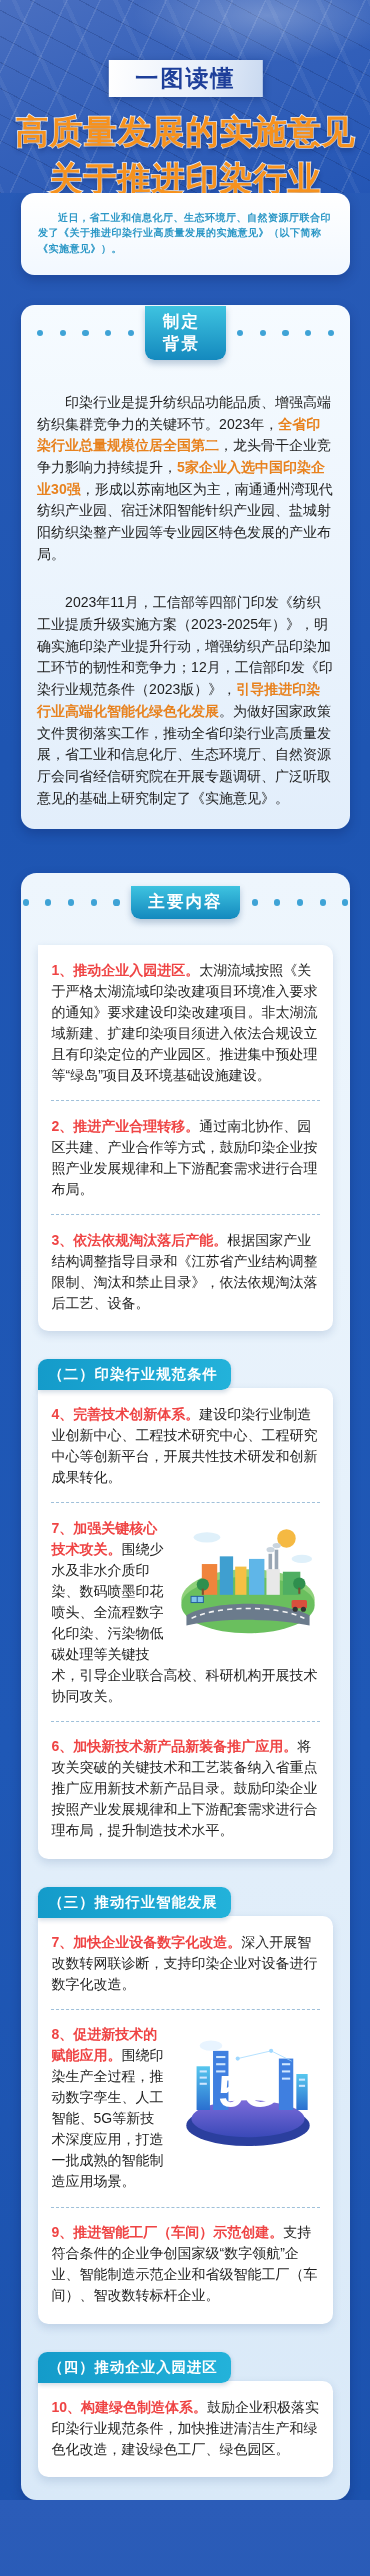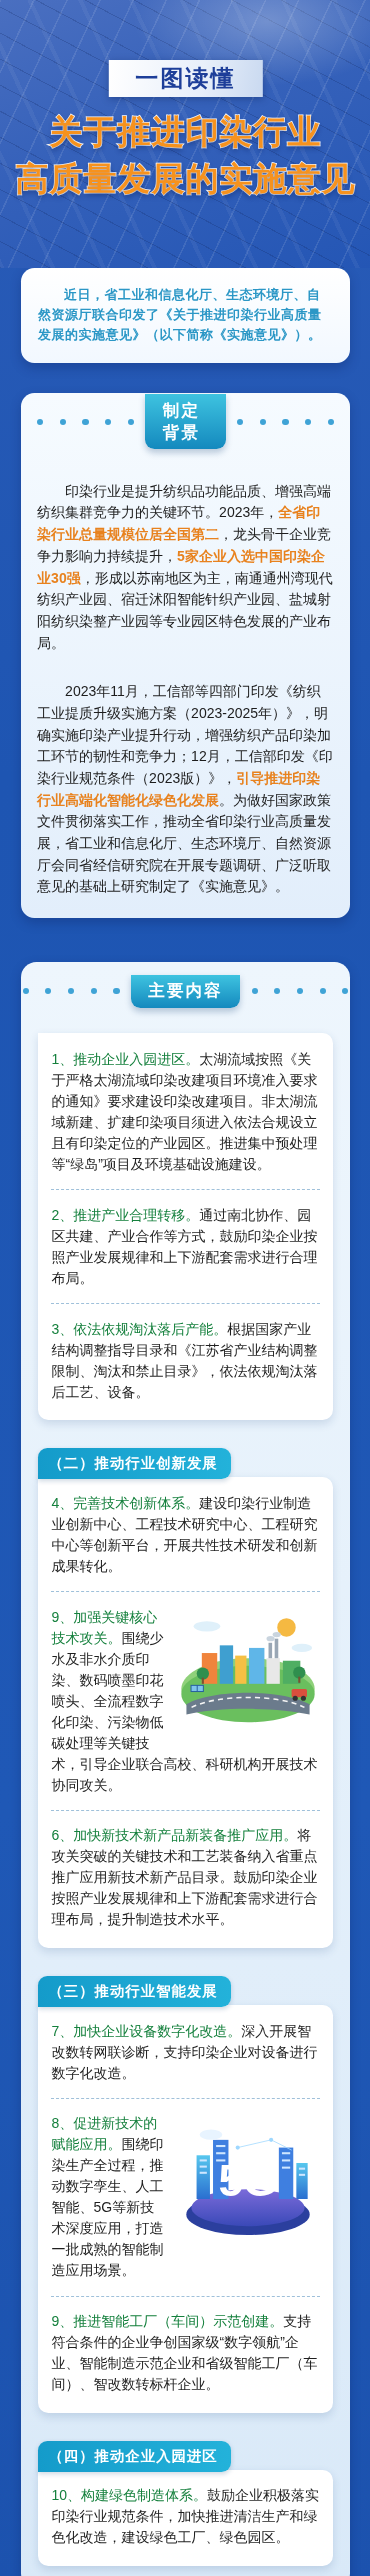--- a/index.html
+++ b/index.html
@@ -4,21 +4,21 @@
 <style>
   * { margin:0; padding:0; box-sizing:border-box; }
   html,body { width:371px; }
   body {
     font-family:"Liberation Sans","DejaVu Sans",sans-serif;
     background:linear-gradient(180deg,#2b5cb8 0%,#1e55b2 30%,#1f58b6 70%,#1c52ae 100%);
     position:relative; overflow:hidden;
   }
   
   .hero{
-    height:268px; position:relative; overflow:hidden;
+    height:193px; position:relative; overflow:hidden;
     background:
       radial-gradient(ellipse 60% 40% at 72% 8%, rgba(255,255,255,.28), transparent 60%),
       repeating-linear-gradient(115deg, rgba(255,255,255,.10) 0 1.5px, transparent 1.5px 30px),
       repeating-linear-gradient(28deg, rgba(15,35,90,.22) 0 1px, transparent 1px 23px),
       repeating-linear-gradient(65deg, rgba(255,255,255,.05) 0 4.1px, transparent 4.1px 46px),
       linear-gradient(160deg,#4a6fc0 0%,#3561ba 45%,#2456b5 100%);
   }
   .hero-badge{
     position:absolute; top:60px; left:50%; transform:translateX(-50%);
     background:linear-gradient(100deg,#ffffff 0%,#e8effa 60%,#c9d9f0 100%);
@@ -33,21 +33,21 @@
     text-shadow:0 3.1px 5.2px rgba(10,30,90,.45);
   }
   
   .card-outer{ margin:0 20.6px; border-radius:13.4px; }
   .intro-card{
     background:linear-gradient(180deg,#ffffff,#f2f8ff);
     border-radius:13.4px; padding:16.5px 17.5px 18.5px;
     box-shadow:0 4.1px 10.3px rgba(10,30,90,.28);
   }
   .intro-text{
-    color:#2b97c6; font-size:13px; line-height:1.55; font-weight:700;
+    color:#2b97c6; font-size:10px; line-height:1.55; font-weight:700;
     text-indent:2em; letter-spacing:0.5px;
   }
   
   .pillrow{ display:flex; align-items:center; justify-content:center; gap:11.3px; }
   .dots{ display:flex; gap:16.5px; }
   .dot{ width:6.2px; height:6.2px; border-radius:50%; background:#3fa3d6; }
   .pill{
     background:linear-gradient(180deg,#3ec3e0 0%,#1489be 100%);
     color:#fff; font-size:16.5px; font-weight:800; letter-spacing:2.1px;
     padding:5.2px 17.5px; border-radius:0 0 9.3px 9.3px;
@@ -86,32 +86,32 @@
     box-shadow:0 2.1px 5.2px rgba(10,60,110,.2);
     position:relative; z-index:2;
   }
   .sec-card{
     background:#ffffff; border-radius:0 10.3px 10.3px 10.3px;
     padding:15.5px 13.4px 17.5px; margin-top:-2.1px;
     box-shadow:0 3.1px 8.2px rgba(30,70,130,.15);
     position:relative; z-index:1;
   }
   .item{ font-size:14px; line-height:1.5; color:#1f1f1f; font-weight:500; overflow:hidden; }
-  .item .lead{ color:#15803d; font-weight:400; }
+  .item .lead{ color:#ef4444; font-weight:700; }
   .divider{ border-top:1.5px dashed #9fc0da; margin:14.4px 0; }
   .illus{ float:right; margin:5.2px 0 3.1px 8.2px; }
 </style>
 </head>
 <body>
 
 <div class="hero">
   <div class="hero-badge">一图读懂</div>
   <div class="hero-title">
+    <div>高质量发展的实施意见</div>
     <div>关于推进印染行业</div>
-    <div>高质量发展的实施意见</div>
   </div>
 </div>
 
 <div class="card-outer intro-card">
   <div class="intro-text">近日，省工业和信息化厅、生态环境厅、自然资源厅联合印发了《关于推进印染行业高质量发展的实施意见》（以下简称《实施意见》）。</div>
 </div>
 
 <div class="card-outer bg-card">
   <div class="pillrow">
     <span class="dots">
@@ -157,21 +157,21 @@
     <div class="sec-card">
       <p class="item"><span class="lead">1、推动企业入园进区。</span><span>太湖流域按照《关于严格太湖流域印染改建项目环境准入要求的通知》要求建设印染改建项目。非太湖流域新建、扩建印染项目须进入依法合规设立且有印染定位的产业园区。推进集中预处理等“绿岛”项目及环境基础设施建设。</span></p>
       <div class="divider"></div>
       <p class="item"><span class="lead">2、推进产业合理转移。</span><span>通过南北协作、园区共建、产业合作等方式，鼓励印染企业按照产业发展规律和上下游配套需求进行合理布局。</span></p>
       <div class="divider"></div>
       <p class="item"><span class="lead">3、依法依规淘汰落后产能。</span><span>根据国家产业结构调整指导目录和《江苏省产业结构调整限制、淘汰和禁止目录》，依法依规淘汰落后工艺、设备。</span></p>
     </div>
   </div>
 
   <div class="section">
-    <div class="tab">（二）推动行业创新发展</div>
+    <div class="tab">（二）印染行业规范条件</div>
     <div class="sec-card">
       <p class="item"><span class="lead">4、完善技术创新体系。</span><span>建设印染行业制造业创新中心、工程技术研究中心、工程研究中心等创新平台，开展共性技术研发和创新成果转化。</span></p>
       <div class="divider"></div>
       <p class="item">
         <span class="illus">
           <svg width="144" height="118" viewBox="0 0 280 230">
             <circle cx="215" cy="30" r="18" fill="#f5b942"></circle>
             <ellipse cx="60" cy="28" rx="26" ry="10" fill="#dff0fa"></ellipse>
             <ellipse cx="245" cy="70" rx="20" ry="8" fill="#dff0fa"></ellipse>
             <ellipse cx="140" cy="150" rx="130" ry="60" fill="#8fd17a"></ellipse>
@@ -193,21 +193,21 @@
             <circle cx="240" cy="118" r="12" fill="#2f8f4e"></circle>
               <rect x="238" y="126" width="4" height="12" fill="#7a5230"></rect>
             <rect x="28" y="142" width="26" height="14" fill="#27619e"></rect>
             <rect x="30" y="144" width="10" height="10" fill="#7fc4ea"></rect>
               <rect x="42" y="144" width="10" height="10" fill="#7fc4ea"></rect>
             <rect x="225" y="150" width="30" height="16" rx="3" fill="#d94f3d"></rect>
             <circle cx="232" cy="168" r="5" fill="#333"></circle>
               <circle cx="248" cy="168" r="5" fill="#333"></circle>
           </svg>
         </span>
-        <span class="lead">9、加强关键核心技术攻关。</span><span>围绕少水及非水介质印染、数码喷墨印花喷头、全流程数字化印染、污染物低碳处理等关键技术，引导企业联合高校、科研机构开展技术协同攻关。</span>
+        <span class="lead">7、加强关键核心技术攻关。</span><span>围绕少水及非水介质印染、数码喷墨印花喷头、全流程数字化印染、污染物低碳处理等关键技术，引导企业联合高校、科研机构开展技术协同攻关。</span>
       </p>
       <div class="divider"></div>
       <p class="item"><span class="lead">6、加快新技术新产品新装备推广应用。</span><span>将攻关突破的关键技术和工艺装备纳入省重点推广应用新技术新产品目录。鼓励印染企业按照产业发展规律和上下游配套需求进行合理布局，提升制造技术水平。</span></p>
     </div>
   </div>
 
   <div class="section">
     <div class="tab">（三）推动行业智能发展</div>
     <div class="sec-card">
       <p class="item"><span class="lead">7、加快企业设备数字化改造。</span><span>深入开展智改数转网联诊断，支持印染企业对设备进行数字化改造。</span></p>

